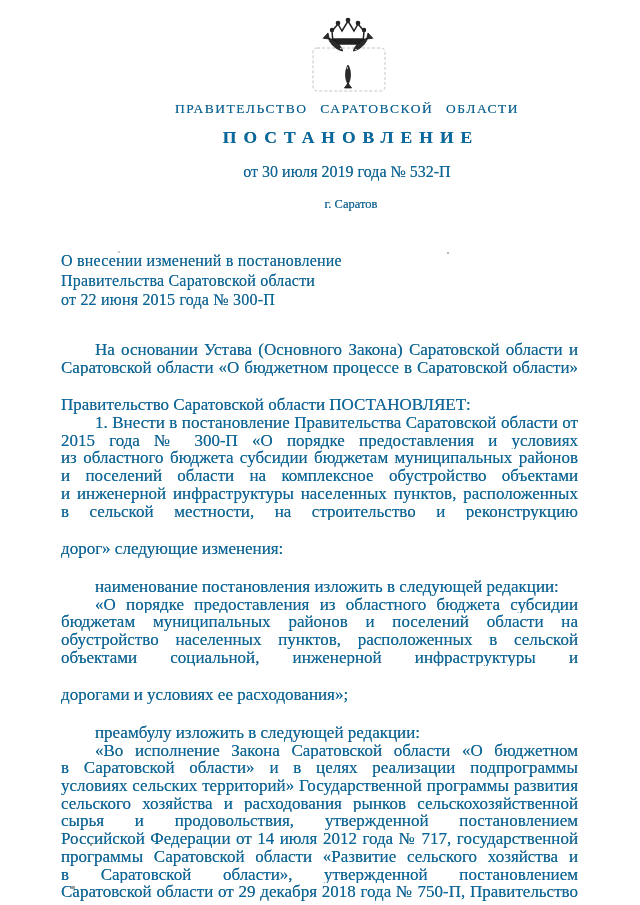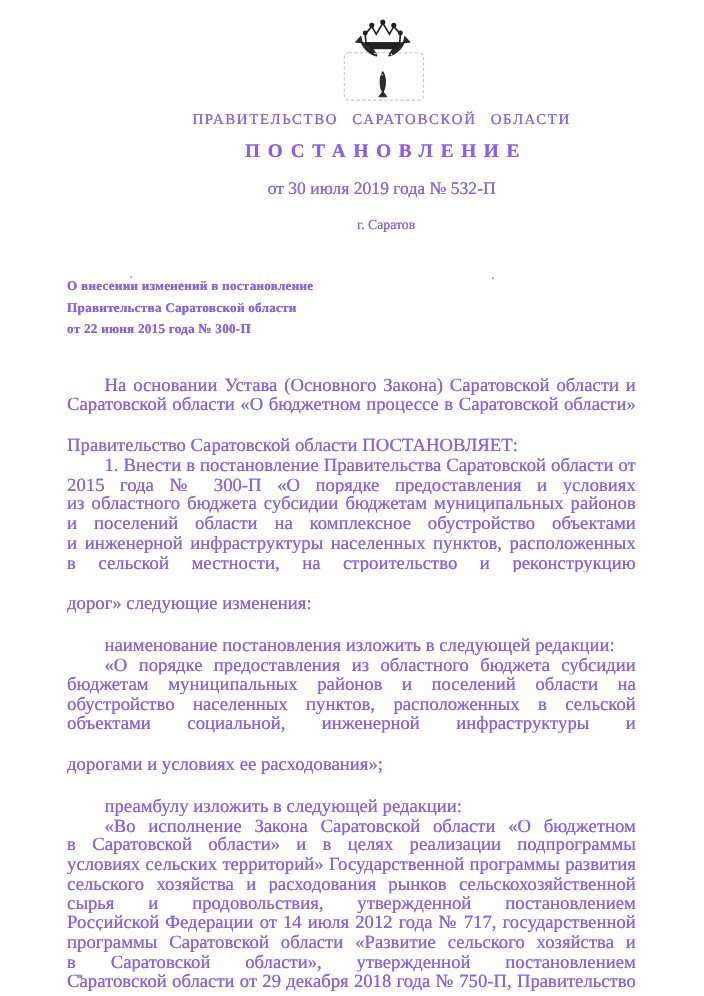--- a/index.html
+++ b/index.html
@@ -2,21 +2,21 @@
 <html><head>
 <meta charset="utf-8">
 <style>
   html,body{margin:0;padding:0;background:#ffffff;}
   .page{
     position:relative;
     width:640px;height:905px;
     background:#ffffff;
     overflow:hidden;
     font-family:"Liberation Serif","DejaVu Serif",serif;
-    color:#8b5cf6;
+    color:#0369a1;
   }
   .ink{ text-shadow:0 0 .4px rgba(20,20,20,.55); }
   .emblem{position:absolute;left:306px;top:14px;width:82px;height:80px;}
   .org{
     position:absolute;top:101px;left:27px;width:640px;
     text-align:center;font-size:13.5px;letter-spacing:1.5px;word-spacing:8px;
   }
   .doctype{
     position:absolute;top:127px;left:31px;width:640px;
     text-align:center;font-size:17.5px;font-weight:bold;letter-spacing:7px;
@@ -24,21 +24,21 @@
   .datemark{
     position:absolute;top:163px;left:27px;width:640px;
     text-align:center;font-size:16px;
   }
   .city{
     position:absolute;top:197px;left:31px;width:640px;
     text-align:center;font-size:12.5px;
   }
   .title{
     position:absolute;top:251px;left:61px;width:470px;
-    font-size:12px;font-weight:bold;line-height:19.5px;letter-spacing:.2px;
+    font-size:16px;font-weight:normal;line-height:19.5px;letter-spacing:.2px;
   }
   .docbody{
     position:absolute;top:341px;left:61px;width:517px;
     font-size:17px;
   }
   .line{
     line-height:17.7px;height:17.7px;overflow:hidden;
     text-align:justify;text-align-last:justify;
     -moz-text-align-last:justify;
   }

